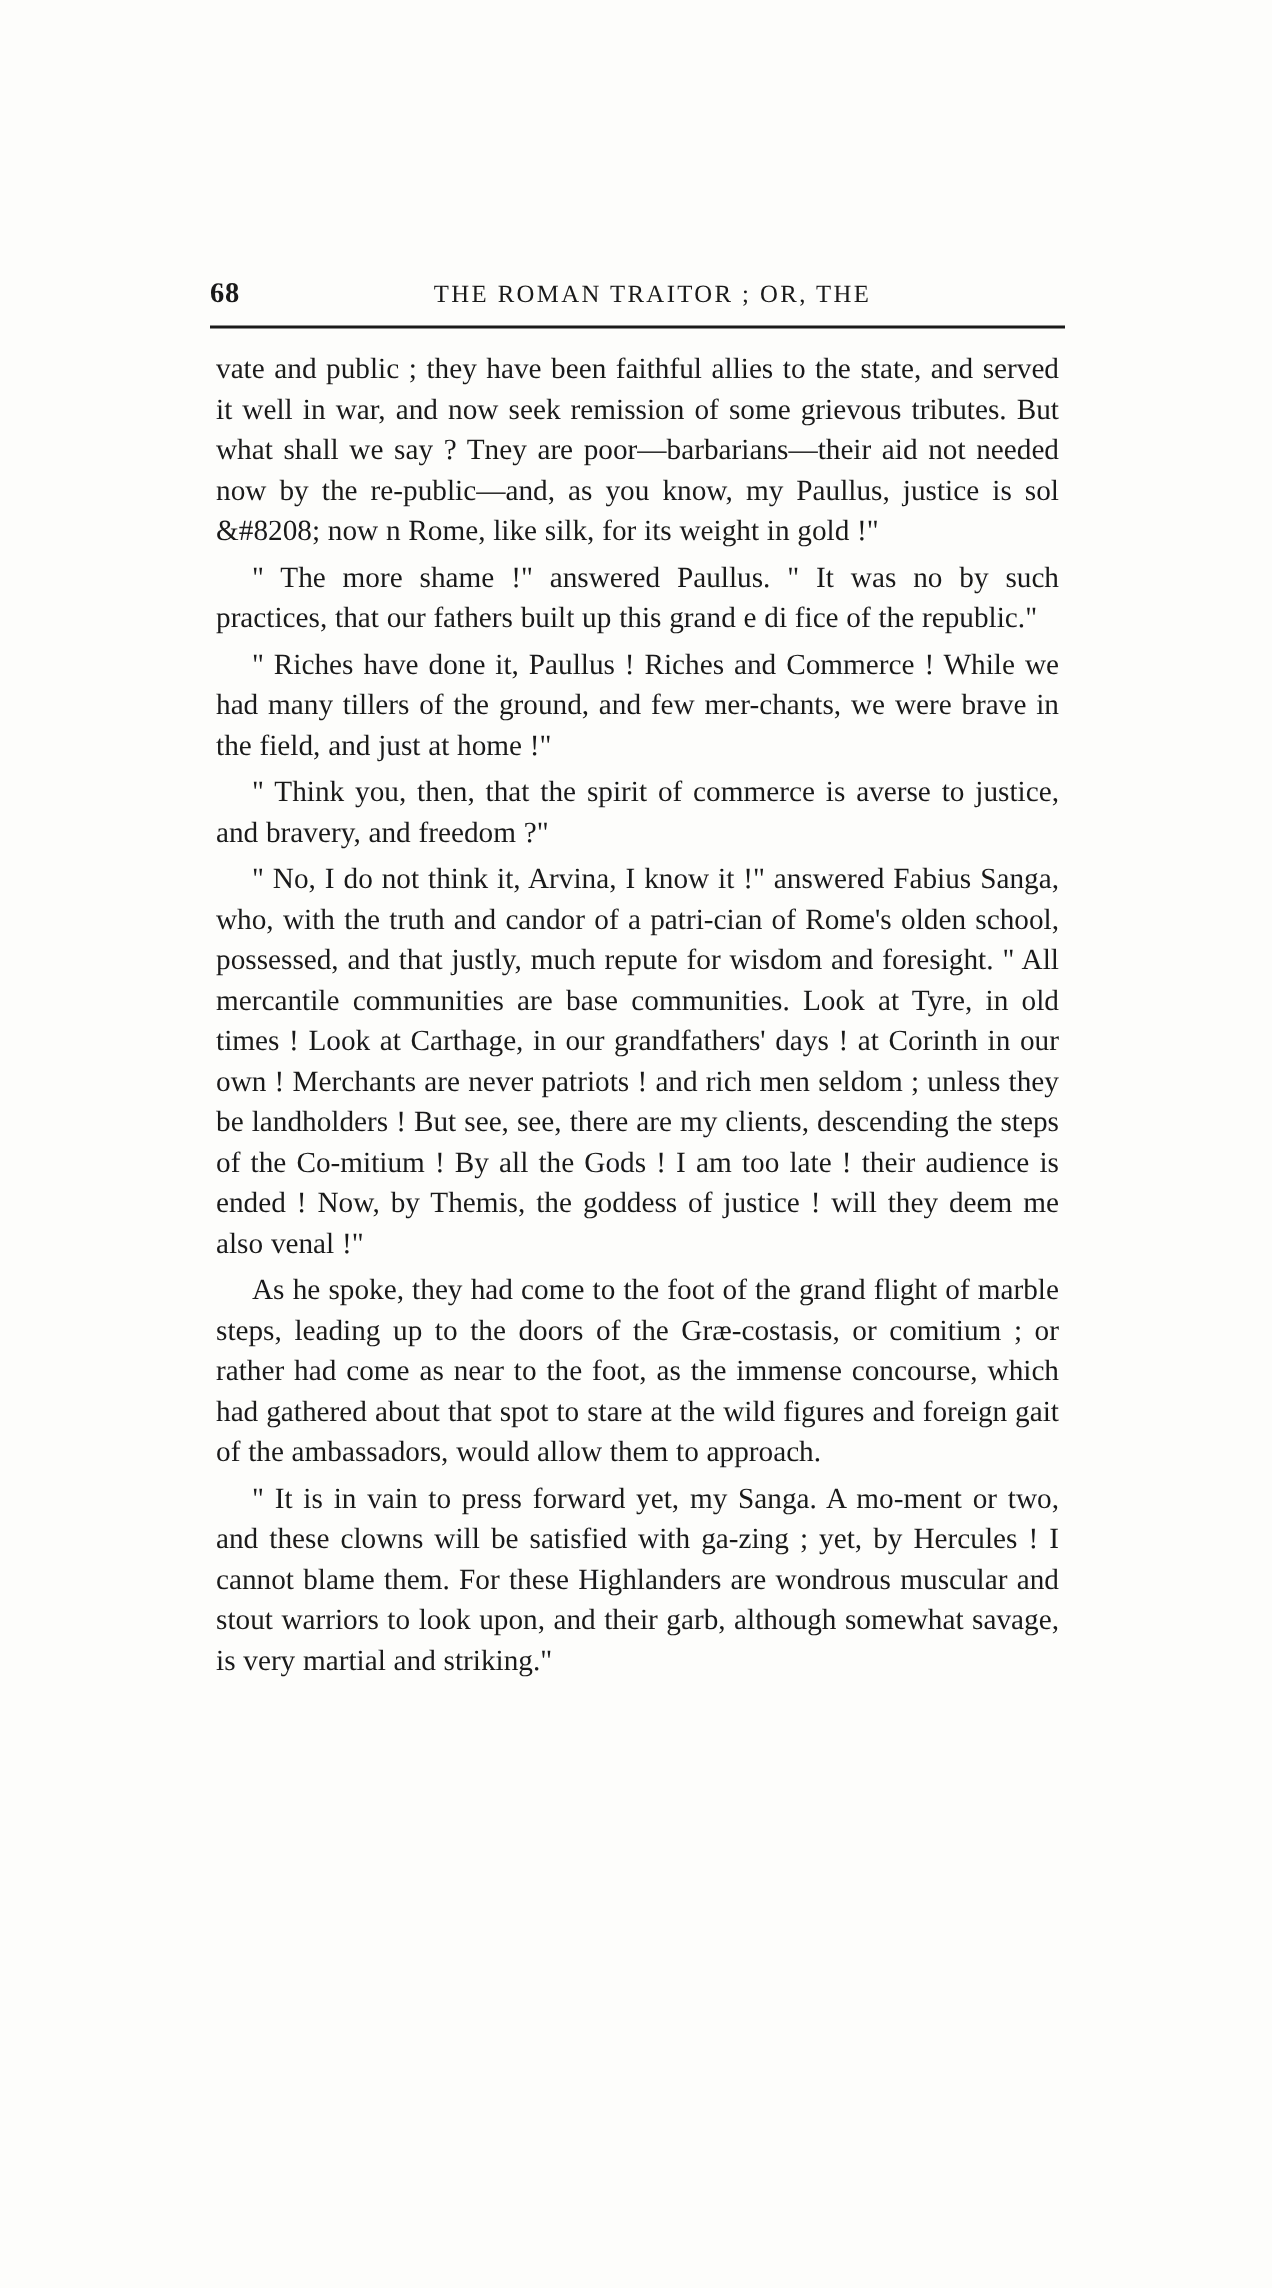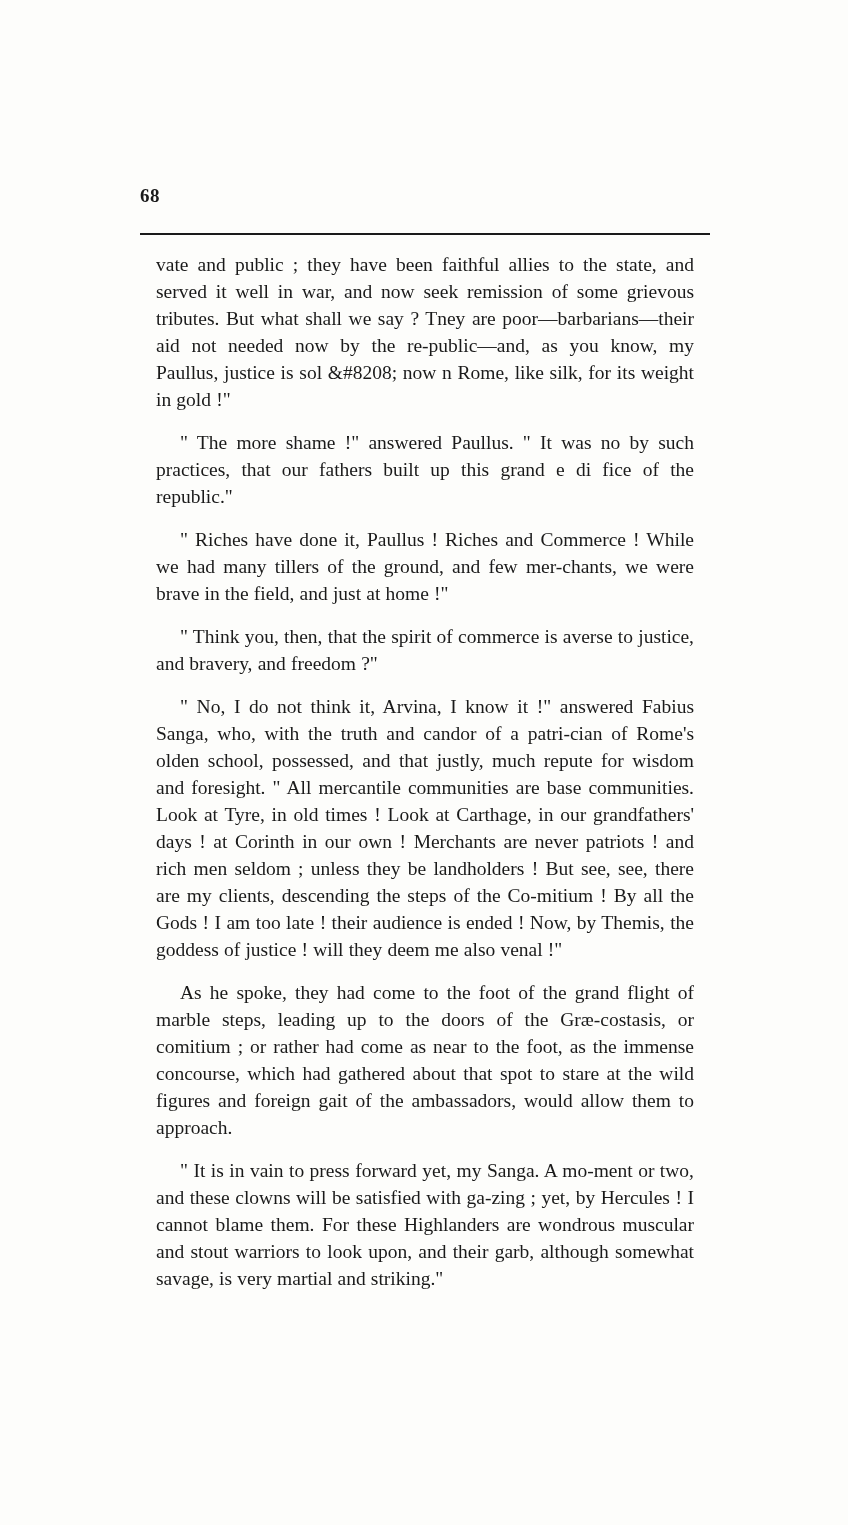--- a/index.html
+++ b/index.html
@@ -26,21 +26,22 @@
   .content {
     position: absolute;
     left: 140px;
     top: 185px;
     width: 570px;
   }
   .header-row {
     display: flex;
     align-items: baseline;
     width: 100%;
-    margin-bottom: 26px;
+    margin-bottom: 10px;
+    justify-content: flex-end;
   }
   .folio {
     font-size: 19px;
     font-weight: bold;
     font-family: "Liberation Serif", serif;
     letter-spacing: 0.5px;
     width: 46px;
     flex: none;
   }
   .running-head {
@@ -52,21 +53,21 @@
     padding-right: 26px;
     white-space: nowrap;
   }
   .rule {
     border: none;
     border-top: 2px solid #1a1a1a;
     margin: 6px 0 14px 0;
     width: 100%;
   }
   .body-text p {
-    margin: 16px;
+    margin: 4px;
     font-size: 19.5px;
     line-height: 1.385;
     text-align: justify;
     text-justify: inter-word;
     hyphens: none;
     word-spacing: 0.3px;
   }
   .body-text p.indent {
     text-indent: 24px;
   }
@@ -75,20 +76,21 @@
   }
 </style>
 </head>
 <body>
 
 <div class="page">
   <div class="content">
 
     <div class="header-row">
       <div class="folio">68</div>
+      <div class="running-head">THE ROMAN TRAITOR ; OR, THE</div>
     </div>
 
     <hr class="rule">
 
     <div class="body-text">
       <p class="noindent">vate and public ; they have been faithful allies to the state, and served it well in war, and now seek remission of some grievous tributes.   But what shall we say ?   Tney are poor—barbarians—their aid  not needed  now  by  the re-public—and, as you know, my Paullus, justice is sol &amp;#8208; now n Rome, like silk, for its weight in gold !"</p>
       <p class="indent">" The more shame !"  answered  Paullus.   " It was no by such practices, that our fathers built up this grand e di fice of the republic."</p>
       <p class="indent">" Riches have done it, Paullus !  Riches and Commerce ! While we had  many tillers of  the ground,  and few mer-chants, we were brave in the field, and just at home !"</p>
       <p class="indent">" Think you, then, that the spirit of commerce is averse to justice, and bravery, and freedom ?"</p>
       <p class="indent">" No, I do not think it, Arvina, I know it !"  answered Fabius Sanga, who,  with the truth and candor of  a patri-cian  of  Rome's olden school,  possessed,  and that justly, much  repute for wisdom and foresight.   " All  mercantile communities are base communities.   Look at Tyre, in old times !   Look at Carthage, in our grandfathers' days !  at Corinth in our own !    Merchants are never patriots !  and rich men seldom ;  unless they be  landholders !   But see, see, there are  my clients, descending the steps of  the Co-mitium !   By all the Gods !  I am too late !  their audience is ended !   Now, by Themis, the goddess of justice !  will they deem me also venal !"</p>

